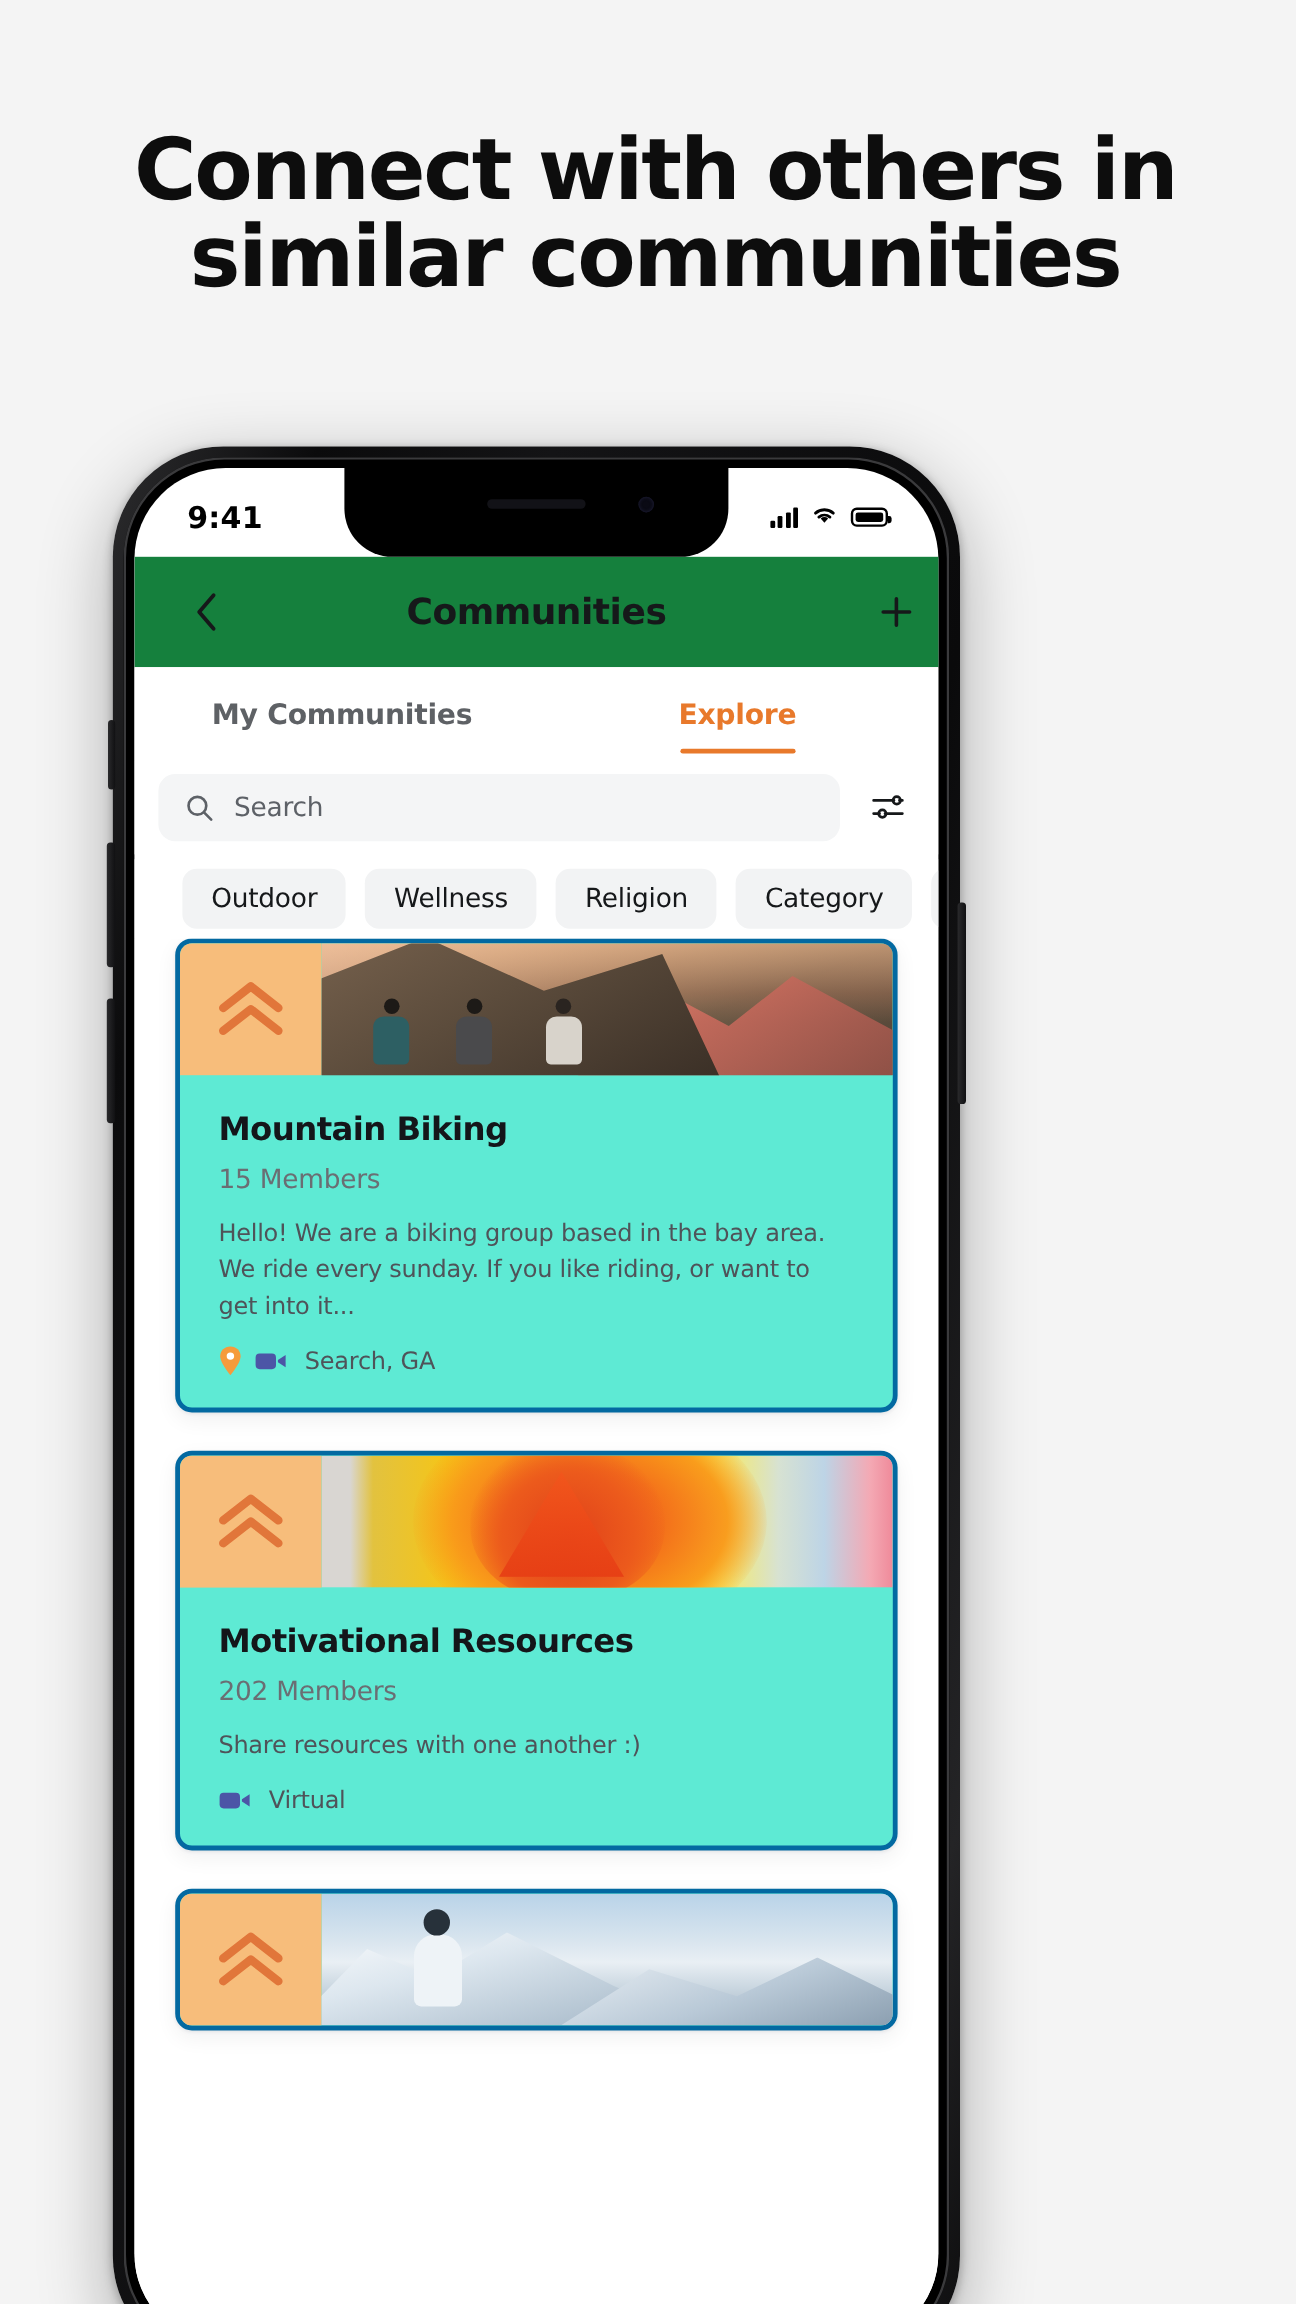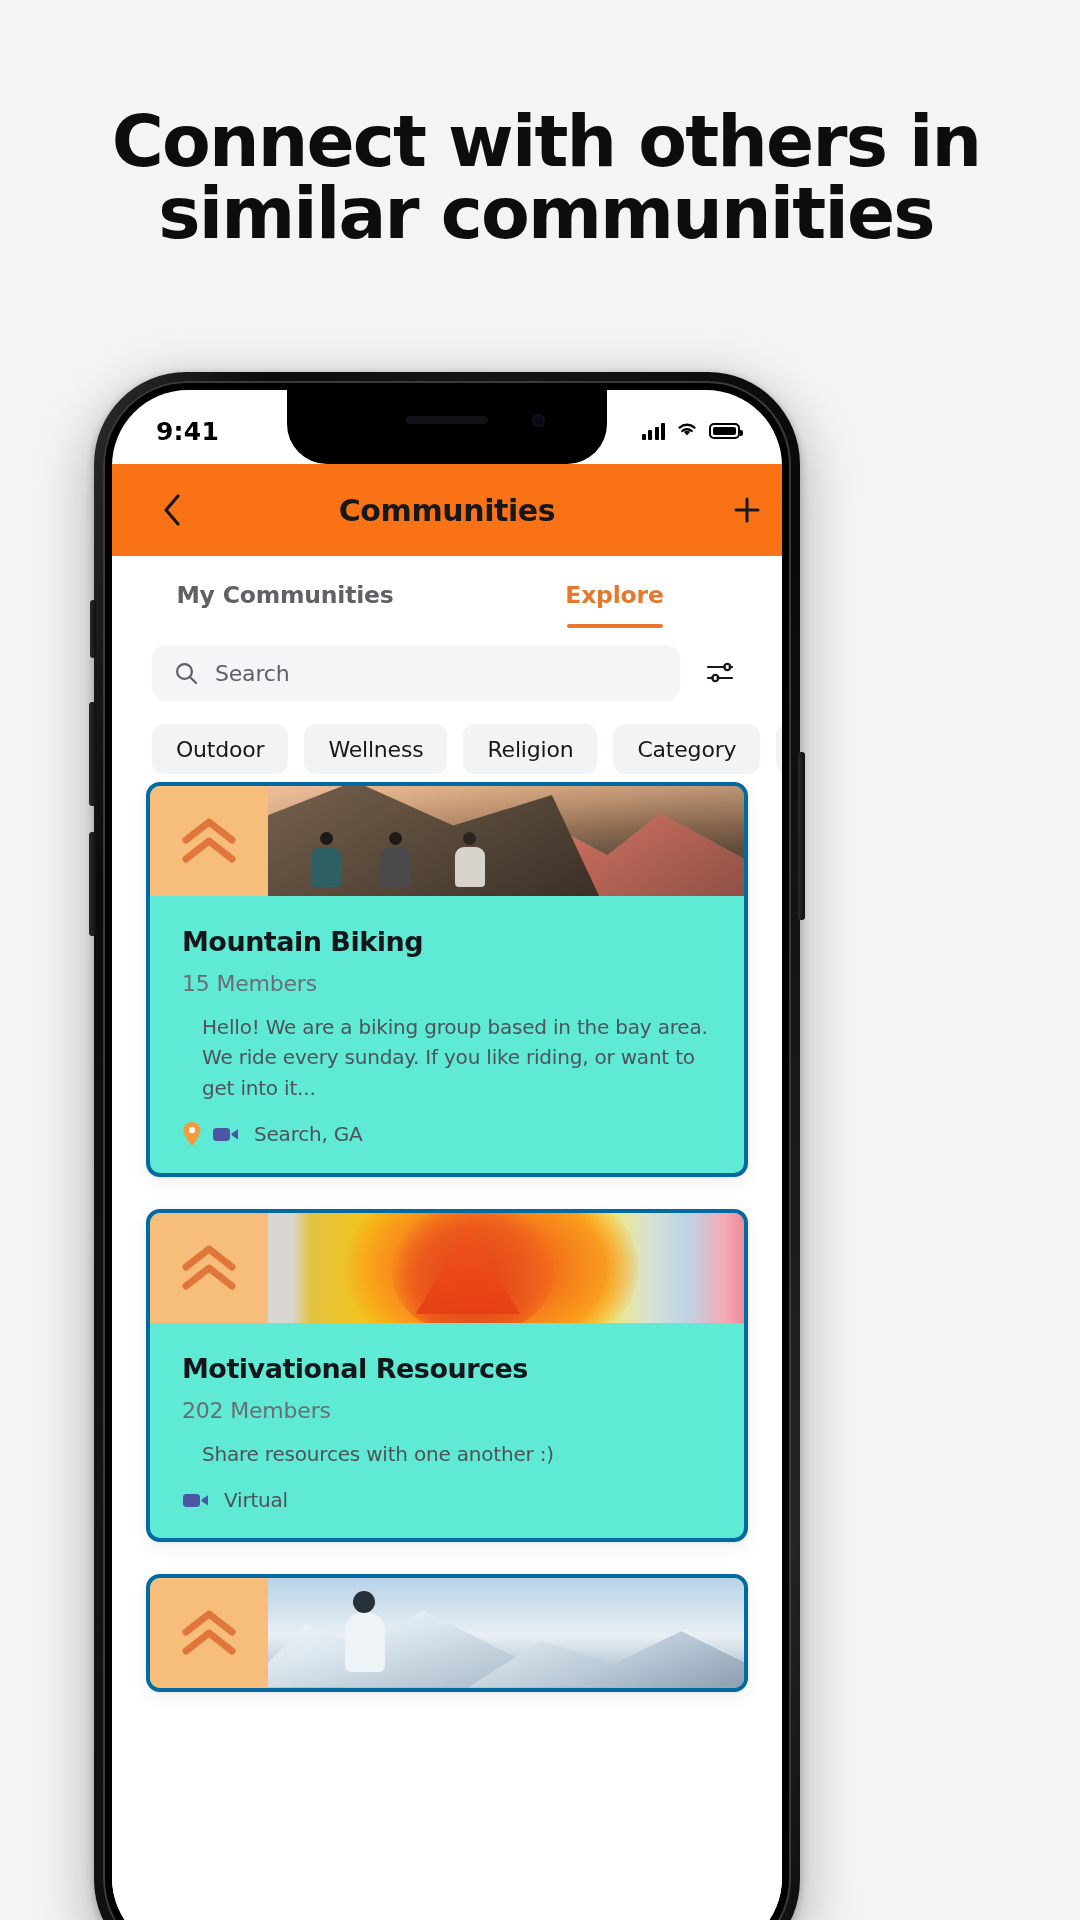--- a/index.html
+++ b/index.html
@@ -107,21 +107,21 @@
     content:""; position:absolute; right:-5px; top:4.5px;
     width:2.6px; height:6px; background:#000; border-radius:0 2px 2px 0;
   }
   .battery span { display:block; width:100%; height:100%; background:#000; border-radius:2px; }
 
   
   .app-header {
     position:absolute; left:0; top:74px; width:695px; height:92px;
     display:flex; align-items:center; justify-content:space-between;
     padding:0 38px;
-    background:#f97316;
+    background:#15803d;
   }
   .hdr-title {
     font-family:"DejaVu Sans", sans-serif;
     font-weight:700; font-size:30px; color:#16181a;
     letter-spacing:-.4px;
     position:absolute; left:0; width:670px; text-align:center;
     pointer-events:none;
   }
   .icon-btn {
     width:44px; height:44px; display:flex; align-items:center; justify-content:center;
@@ -147,21 +147,21 @@
   .tab-active   .tab-label { color:#e8792b; }
   .tab-underline {
     position:absolute; bottom:6px; left:50%; transform:translateX(-50%);
     width:96px; height:4px; background:#e8792b; border-radius:2px;
   }
 
   
   .search-row {
     position:absolute; left:0; top:244px; width:670px; height:78px;
     display:flex; align-items:center; gap:18px;
-    padding:0 40px;
+    padding:0 20px;
     background:#fff;
   }
   .search-box {
     flex:1; height:56px; background:#f4f5f6; border-radius:14px;
     display:flex; align-items:center; gap:16px; padding:0 22px;
   }
   .search-placeholder {
     font-family:"DejaVu Sans", sans-serif;
     font-size:22px; color:#5d6167; letter-spacing:-.2px;
   }
@@ -296,21 +296,20 @@
   }
   .card-members {
     font-family:"DejaVu Sans", sans-serif;
     font-size:22px; color:#6a6e73; letter-spacing:-.2px;
     margin-bottom:16px;
   }
   .card-desc {
     font-family:"DejaVu Sans", sans-serif;
     font-size:20px; line-height:1.52; color:#4f5359; letter-spacing:-.2px;
     margin-bottom:18px;
-    margin-left:20px;
   }
   .card-meta { display:flex; align-items:center; gap:10px; }
   .meta-text {
     font-family:"DejaVu Sans", sans-serif;
     font-size:20px; color:#4f5359; letter-spacing:-.2px;
     margin-left:4px;
   }
   .chev-badge { display:block; }
 </style>
 </head>

